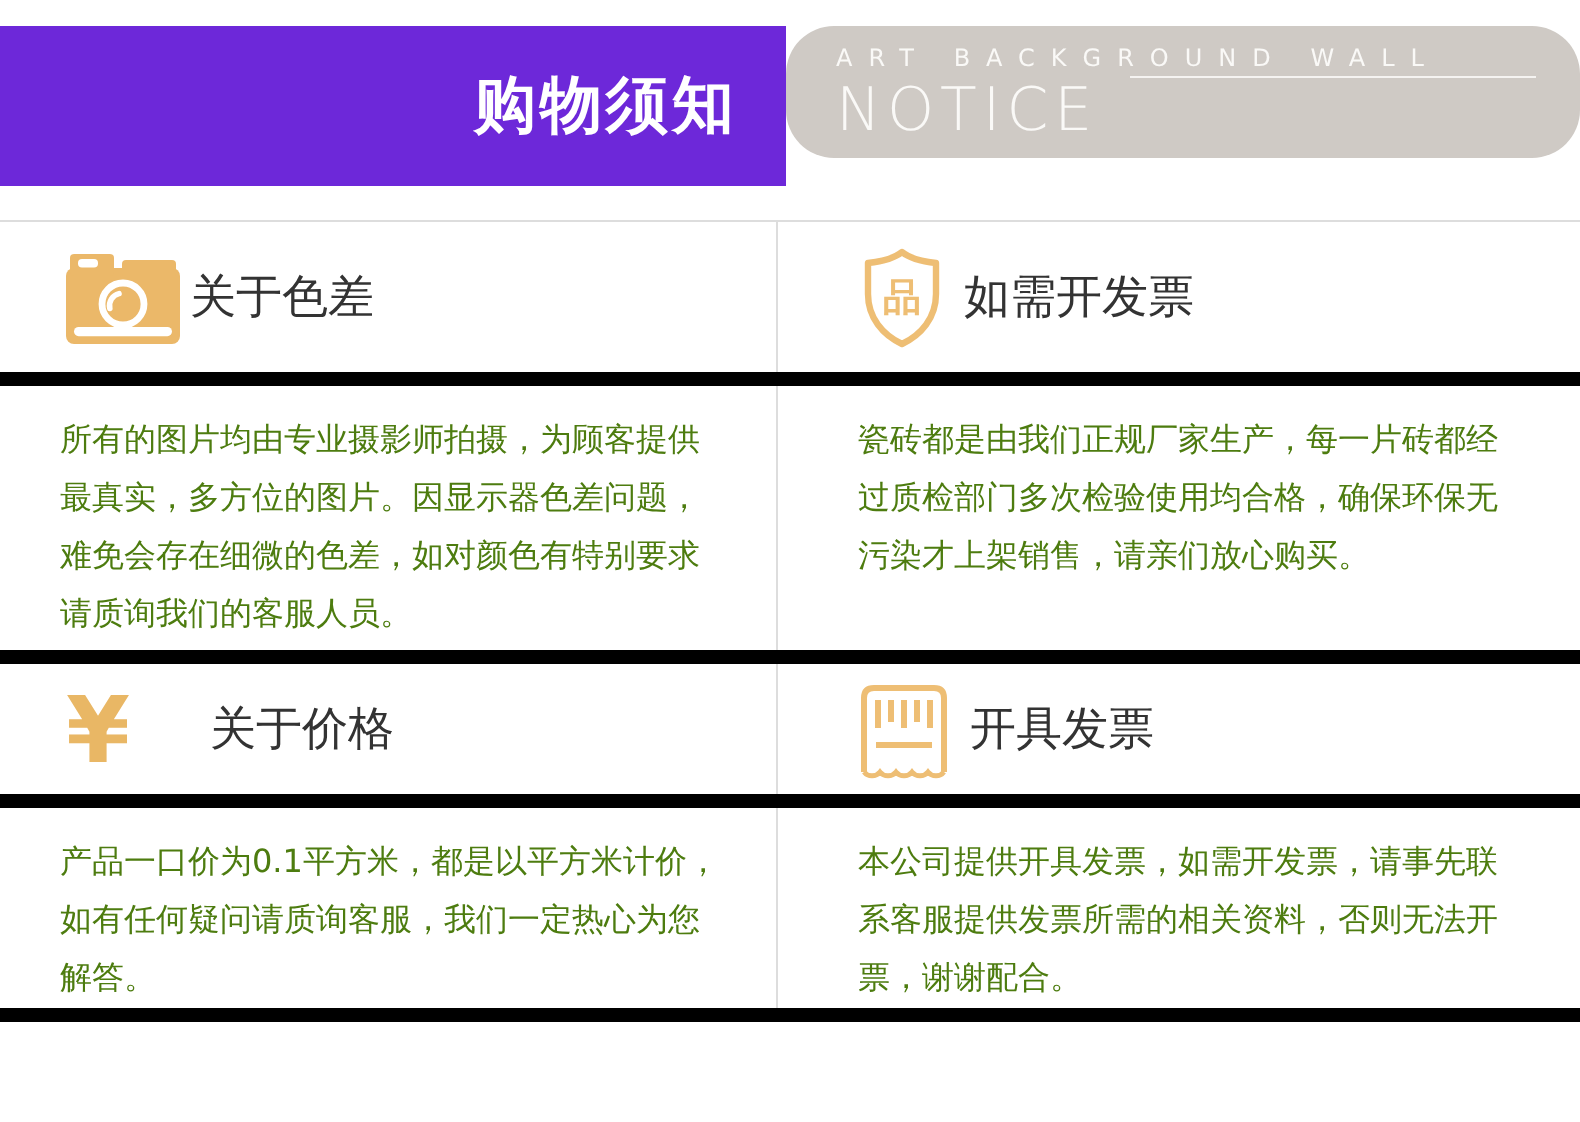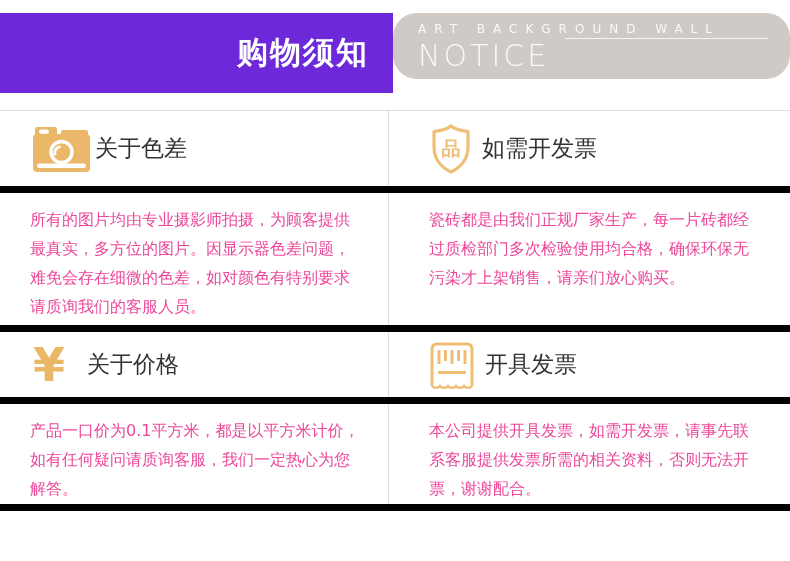--- a/index.html
+++ b/index.html
@@ -31,23 +31,23 @@
   .row-txt1 { height:139px; }
   .row-hdr2 { height:72px; }
   .row-txt2 { height:107px; }
   .hdr { display:flex; align-items:center; height:100%; }
   .hdr.left-col  { padding-left:33px; }
   .hdr.right-col { padding-left:40px; }
   .sec-title { font-size:23px; color:#333333; }
   .gap5  { margin-left:5px; }
   .gap9  { margin-left:9px; }
   .gap10 { margin-left:10px; }
-  .gap22 { margin-left:22px; }
+  .gap22 { margin-left:40px; }
   .txt {
-    font-size:16px; line-height:29px; color:#ec4899;
+    font-size:16px; line-height:29px; color:#4d7c0f;
     white-space:pre-line; padding-top:12px;
   }
   .txt.left-col  { padding-left:30px; padding-right:20px; }
   .txt.right-col { padding-left:40px; padding-right:28px; }
   .yuan { font-size:46px; font-weight:700; color:#E9B765; line-height:1; }
   svg { display:block; }
 </style>
 </head>
 <body>
 

